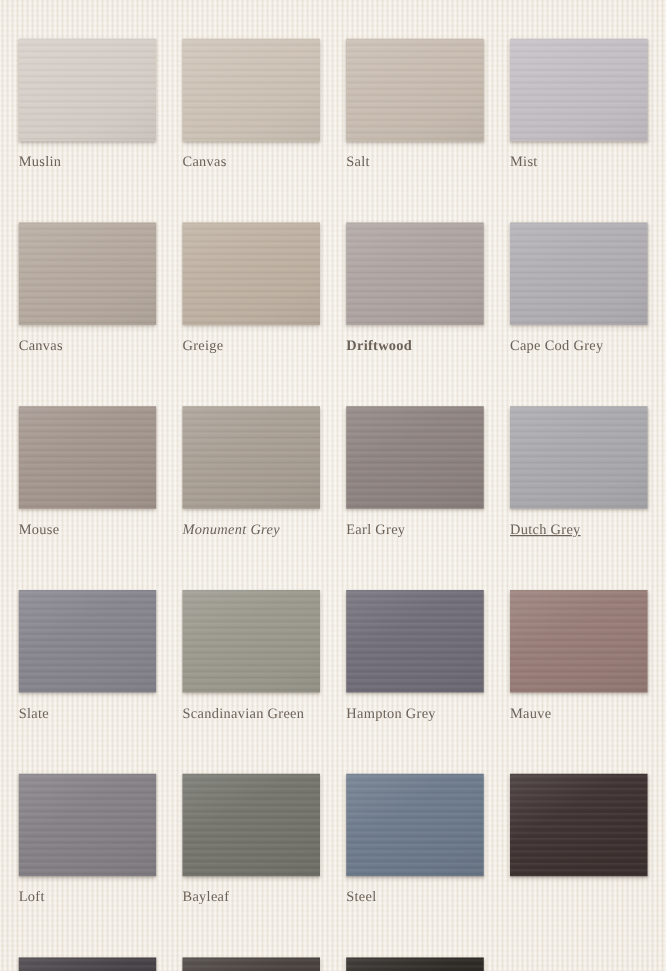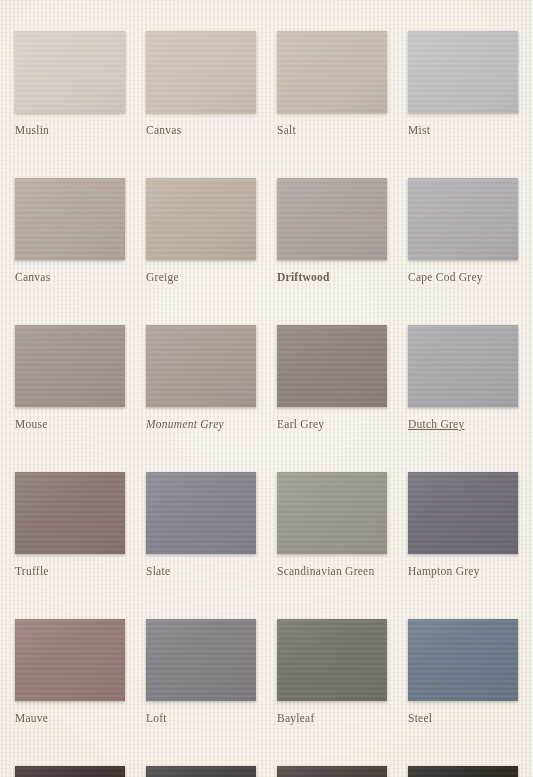--- a/index.html
+++ b/index.html
@@ -151,24 +151,20 @@
       </div>
       <div class="swatch-cell">
         <div class="swatch-chip" style="background-color: rgb(141, 130, 127);"></div>
         <div class="swatch-label" style="color: rgb(107, 98, 89);">Earl Grey</div>
       </div>
       <div class="swatch-cell">
         <div class="swatch-chip" style="background-color: rgb(169, 168, 172);"></div>
         <div class="swatch-label" style="color: rgb(107, 98, 89); text-decoration: underline;">Dutch Grey</div>
       </div>
       <div class="swatch-cell">
-        <div class="swatch-chip" style="background-color: rgb(138, 117, 113);"></div>
-        <div class="swatch-label" style="color: rgb(107, 98, 89);">Truffle</div>
-      </div>
-      <div class="swatch-cell">
         <div class="swatch-chip" style="background-color: rgb(133, 132, 141);"></div>
         <div class="swatch-label" style="color: rgb(107, 98, 89);">Slate</div>
       </div>
       <div class="swatch-cell">
         <div class="swatch-chip" style="background-color: rgb(154, 151, 140);"></div>
         <div class="swatch-label" style="color: rgb(107, 98, 89);">Scandinavian Green</div>
       </div>
       <div class="swatch-cell">
         <div class="swatch-chip" style="background-color: rgb(111, 108, 119);"></div>
         <div class="swatch-label" style="color: rgb(107, 98, 89);">Hampton Grey</div>

